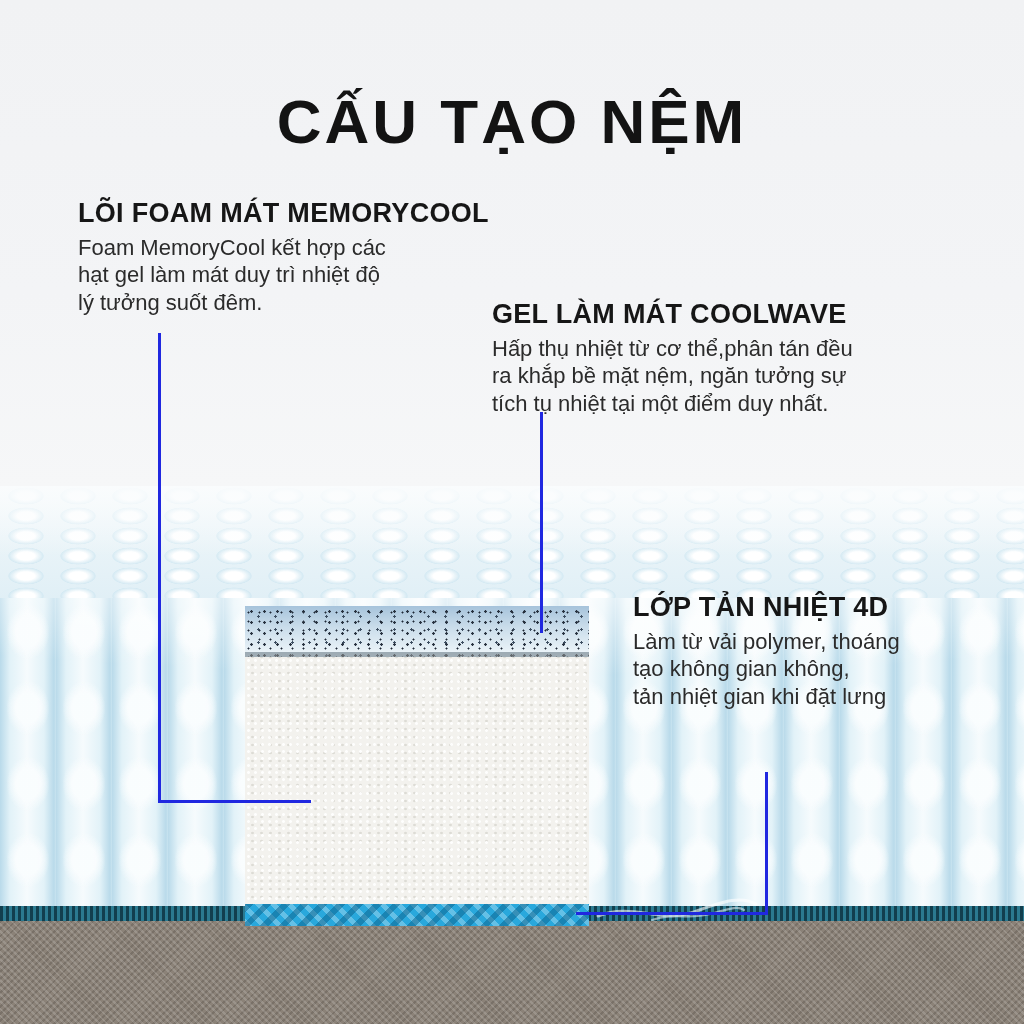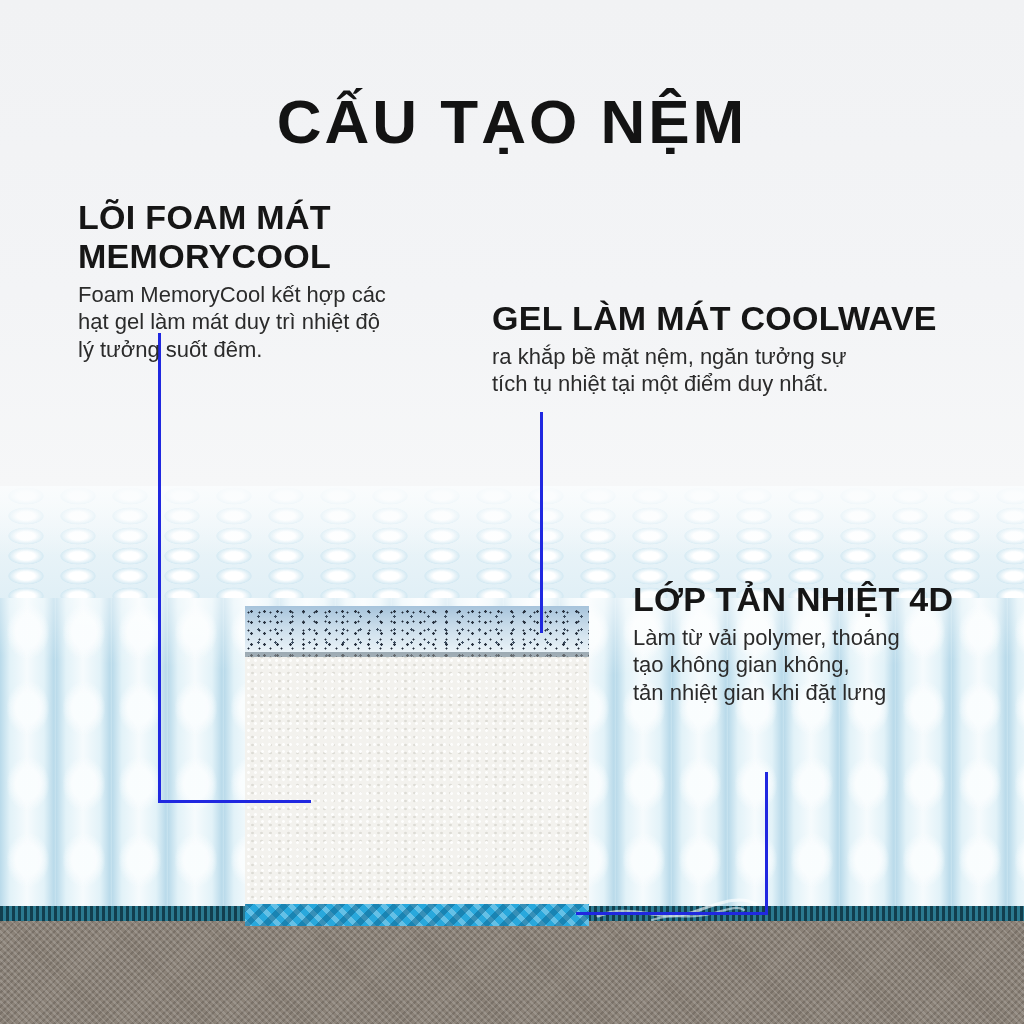--- a/index.html
+++ b/index.html
@@ -59,25 +59,25 @@
   .l1v{left:158px;top:333px;width:3px;height:470px;}
   .l1h{left:158px;top:800px;width:153px;height:3px;}
   .l2v{left:540px;top:412px;width:3px;height:221px;}
   .l3v{left:765px;top:772px;width:3px;height:143px;}
   .l3h{left:576px;top:912px;width:192px;height:3px;}
   .swirl{position:absolute;left:592px;top:882px;opacity:.8;}
   
   .page-title{position:absolute;left:0;top:86px;width:1024px;text-align:center;
     font-size:62px;font-weight:bold;letter-spacing:3px;color:#131313;}
   .ann{position:absolute;color:#2b2b2b;}
-  .ann .hd{font-weight:bold;font-size:34px;letter-spacing:.3px;color:#161616;margin-bottom:5px;}
+  .ann .hd{font-weight:bold;font-size:27px;letter-spacing:.3px;color:#161616;margin-bottom:5px;}
   .ann .ln{font-size:22px;line-height:1.24;}
   .ann-1{left:78px;top:198px;width:430px;}
   .ann-2{left:492px;top:283px;width:480px;margin-top:16px;}
-  .ann-3{left:633px;top:580px;width:380px;}
+  .ann-3{left:633px;top:592px;width:380px;}
 </style>
 </head>
 <body>
 
 <div class="canvas">
 
   <div class="wall"></div>
   <div class="mattress-top"></div>
   <div class="mattress-front"></div>
   <div class="zipper-band"></div>
@@ -104,20 +104,21 @@
 
   <div class="ann ann-1">
     <div class="hd">LÕI FOAM MÁT MEMORYCOOL</div>
     <div class="ln">Foam MemoryCool kết hợp các</div>
     <div class="ln">hạt gel làm mát duy trì nhiệt độ</div>
     <div class="ln">lý tưởng suốt đêm.</div>
   </div>
 
   <div class="ann ann-2">
     <div class="hd">GEL LÀM MÁT COOLWAVE</div>
+    <div class="ln">Hấp thụ nhiệt từ cơ thể,phân tán đều</div>
     <div class="ln">ra khắp bề mặt nệm, ngăn tưởng sự</div>
     <div class="ln">tích tụ nhiệt tại một điểm duy nhất.</div>
   </div>
 
   <div class="ann ann-3">
     <div class="hd">LỚP TẢN NHIỆT 4D</div>
     <div class="ln">Làm từ vải polymer, thoáng</div>
     <div class="ln">tạo không gian không,</div>
     <div class="ln">tản nhiệt gian khi đặt lưng</div>
   </div>

